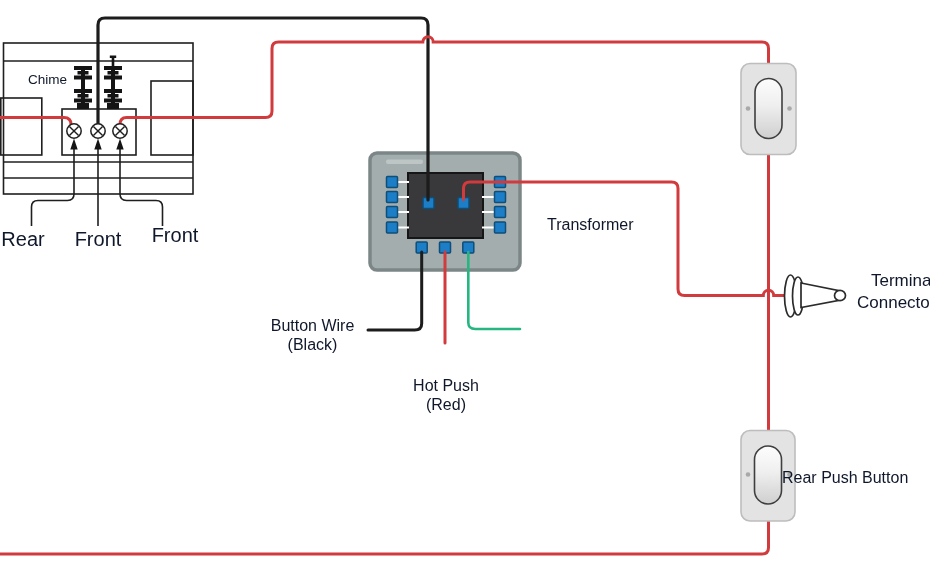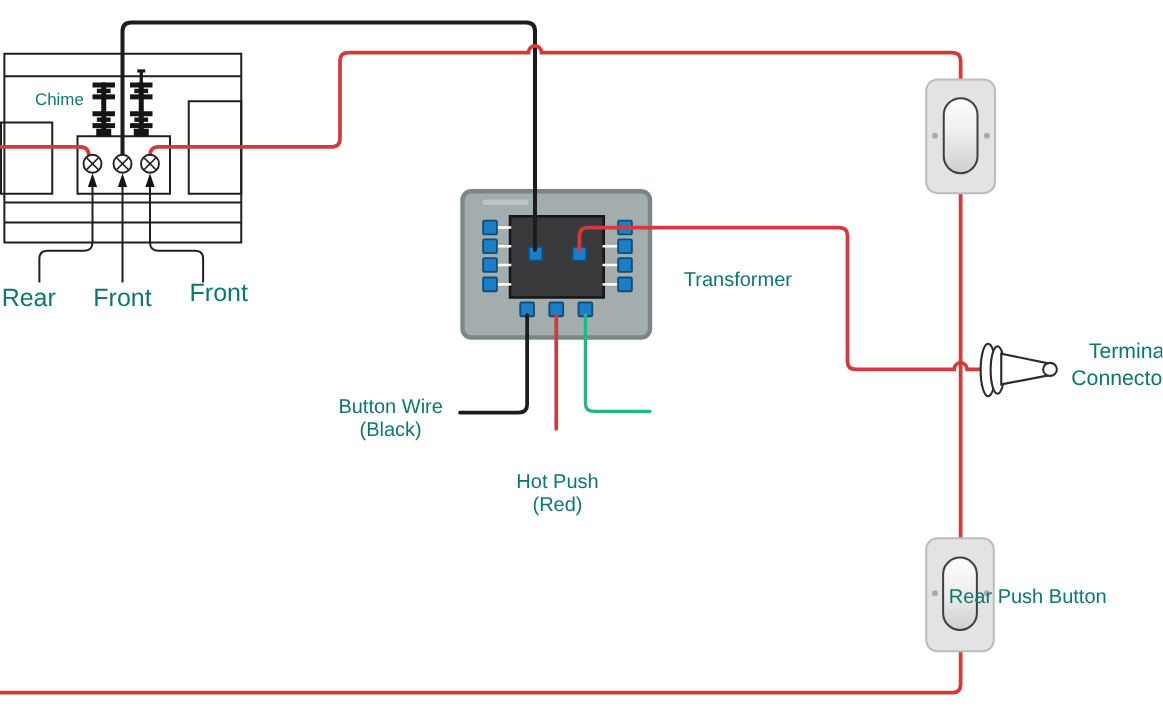--- a/index.html
+++ b/index.html
@@ -1,21 +1,21 @@
 <!DOCTYPE html>
 <html><head>
 <meta charset="utf-8">
 <style>
   html,body{margin:0;padding:0;background:#fff;}
   .stage{
     position:relative;width:930px;height:580px;overflow:hidden;background:#fff;
     font-family:"Liberation Sans", sans-serif;color:#1a1a1a;
   }
   .stage svg{position:absolute;left:0;top:0;}
-  .lbl{position:absolute;white-space:nowrap;color:#0f766e;line-height:19px;}
+  .lbl{position:absolute;white-space:nowrap;color:#0f172a;line-height:19px;}
   .lbl.center{text-align:center;white-space:normal;}
   .fs13{font-size:13.5px;}
   .fs16{font-size:16px;}
   .fs17{font-size:17px;}
   .fs20{font-size:20px;line-height:22px;}
 </style>
 </head>
 <body>
 
 <div class="stage">
@@ -158,21 +158,21 @@
 
   <div class="lbl fs13" style="left:28px;top:70px;">Chime</div>
 
   <div class="lbl center fs20" style="left:0px;top:228px;width:46px;">Rear</div>
   <div class="lbl center fs20" style="left:71px;top:228px;width:54px;">Front</div>
   <div class="lbl center fs20" style="left:149px;top:224px;width:52px;">Front</div>
 
   <div class="lbl fs16" style="left:547px;top:204px;margin-top:11px;">Transformer</div>
 
 
-  <div class="lbl fs16" style="left:759px;top:468px;text-align:center;">Rear Push Button</div>
+  <div class="lbl fs16" style="left:782px;top:468px;text-align:center;">Rear Push Button</div>
 
   <div class="lbl fs17" style="left:871px;top:271px;">Terminal</div>
   <div class="lbl fs17" style="left:857px;top:293px;">Connector</div>
 
   <div class="lbl center fs16" style="left:262px;top:316px;width:101px;">
     <div>Button Wire</div>
     <div>(Black)</div>
   </div>
 
   <div class="lbl center fs16" style="left:395px;top:376px;width:102px;">

